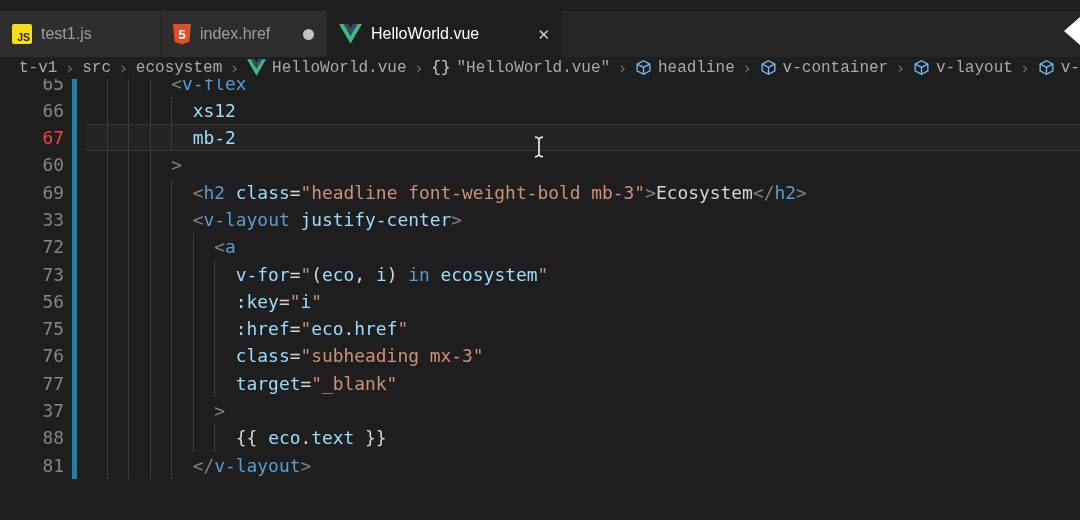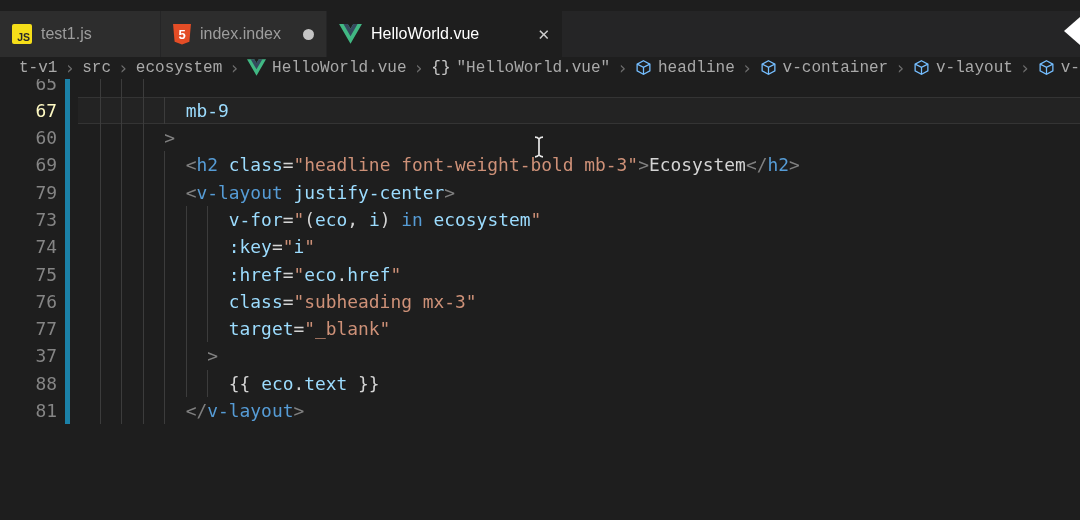--- a/index.html
+++ b/index.html
@@ -37,43 +37,43 @@
   
   .white-arrow{position:absolute;top:17px;right:0;width:0;height:0;
                border-top:14px solid transparent;border-bottom:14px solid transparent;
                border-right:16px solid #ffffff;}
   .ibeam{position:absolute;left:531px;top:135px;}
 
   
   .editor{position:absolute;top:79px;left:0;right:0;bottom:0;overflow:hidden;background:#1e1e1e;}
   .lines{margin-top:-9.5px;font-family:"DejaVu Sans Mono",monospace;font-size:17.9px;}
   .line{display:flex;height:27.3px;line-height:27.3px;}
-  .gutter{width:57px;text-align:right;color:#858585;flex:none;user-select:none;}
-  .line.cur .gutter{color:#fef9c3;}
+  .gutter{width:57px;text-align:right;color:#858585;flex:none;user-select:none;padding-left:7px;}
+  .line.cur .gutter{color:#ef4444;}
   .modbar{width:21px;flex:none;position:relative;}
   .modbar::after{content:"";position:absolute;left:8px;top:0;bottom:0;width:5px;background:#1b81a8;}
   .code{flex:1;position:relative;white-space:pre;color:#d4d4d4;}
   .line.cur .code{background:#232323;box-shadow:inset 0 1px 0 #343434,inset 0 -1px 0 #343434;}
   .guide{position:absolute;top:0;bottom:0;width:1px;background:#3c3c3c;}
   .ctext{position:relative;display:inline-block;}
   .tk-p{color:#808080}.tk-t{color:#569cd6}.tk-a{color:#9cdcfe}
   .tk-s{color:#ce9178}.tk-k{color:#569cd6}.tk-v{color:#9cdcfe}.tk-w{color:#d4d4d4}
 </style>
 </head>
 <body>
 
 <div class="window">
   <div class="tabbar">
       <div class="tab" style="width: 160px;">
         <span class="ic-js">JS</span>
         <span class="label">test1.js</span>
       </div>
       <div class="tab" style="width: 165px;">
         <span class="ic-html">5</span>
-        <span class="label">index.index</span>
+        <span class="label">index.href</span>
         <span class="ic-dot"></span>
       </div>
       <div class="tab active" style="width: 235px;">
         <svg width="23" height="20" viewBox="0 0 24 21" class="ic-vue">
           <path d="M14.9 0 L12 5 L9.1 0 H0 L12 20.8 L24 0 Z" fill="#41b883"></path>
           <path d="M14.9 0 L12 5 L9.1 0 H4.6 L12 12.8 L19.4 0 Z" fill="#35495e"></path>
         </svg>
         <span class="label">HelloWorld.vue</span>
         <span class="ic-close">✕</span>
       </div>
@@ -135,49 +135,59 @@
           <path d="M2 4.8 L8 7.9 L14 4.8 M8 7.9 V14.3" fill="none" stroke="#75beff" stroke-width="1.2"></path>
         </svg>
         <span class="bc-label">v-f</span>
       </span>
     </div>
   <div class="editor">
     <div class="lines">
         <div class="line">
           <span class="gutter">65</span>
           <span class="modbar"></span>
-          <span class="code"><i class="guide" style="left: 21.54px;"></i><i class="guide" style="left: 43.08px;"></i><i class="guide" style="left: 64.62px;"></i></span>
+          <span class="code"><i class="guide" style="left: 21.54px;"></i><i class="guide" style="left: 43.08px;"></i><i class="guide" style="left: 64.62px;"></i><span class="ctext">        <span class="tk-p">&lt;</span><span class="tk-t">v-flex</span></span></span>
+        </div>
+        <div class="line">
+          <span class="gutter">66</span>
+          <span class="modbar"></span>
+          <span class="code"><i class="guide" style="left: 21.54px;"></i><i class="guide" style="left: 43.08px;"></i><i class="guide" style="left: 64.62px;"></i><i class="guide" style="left: 86.16px;"></i><span class="ctext">          <span class="tk-a">xs12</span></span></span>
         </div>
         <div class="line cur">
           <span class="gutter">67</span>
           <span class="modbar"></span>
-          <span class="code"><i class="guide" style="left: 21.54px;"></i><i class="guide" style="left: 43.08px;"></i><i class="guide" style="left: 64.62px;"></i><i class="guide" style="left: 86.16px;"></i><span class="ctext">          <span class="tk-a">mb-9</span></span></span>
+          <span class="code"><i class="guide" style="left: 21.54px;"></i><i class="guide" style="left: 43.08px;"></i><i class="guide" style="left: 64.62px;"></i><i class="guide" style="left: 86.16px;"></i><span class="ctext">          <span class="tk-a">mb-2</span></span></span>
         </div>
         <div class="line">
           <span class="gutter">60</span>
           <span class="modbar"></span>
           <span class="code"><i class="guide" style="left: 21.54px;"></i><i class="guide" style="left: 43.08px;"></i><i class="guide" style="left: 64.62px;"></i><span class="ctext">        <span class="tk-p">&gt;</span></span></span>
         </div>
         <div class="line">
           <span class="gutter">69</span>
           <span class="modbar"></span>
           <span class="code"><i class="guide" style="left: 21.54px;"></i><i class="guide" style="left: 43.08px;"></i><i class="guide" style="left: 64.62px;"></i><i class="guide" style="left: 86.16px;"></i><span class="ctext">          <span class="tk-p">&lt;</span><span class="tk-t">h2</span><span class="tk-w"> </span><span class="tk-a">class</span><span class="tk-w">=</span><span class="tk-s">"headline font-weight-bold mb-3"</span><span class="tk-p">&gt;</span><span class="tk-w">Ecosystem</span><span class="tk-p">&lt;/</span><span class="tk-t">h2</span><span class="tk-p">&gt;</span></span></span>
         </div>
         <div class="line">
-          <span class="gutter">79</span>
+          <span class="gutter">33</span>
           <span class="modbar"></span>
           <span class="code"><i class="guide" style="left: 21.54px;"></i><i class="guide" style="left: 43.08px;"></i><i class="guide" style="left: 64.62px;"></i><i class="guide" style="left: 86.16px;"></i><span class="ctext">          <span class="tk-p">&lt;</span><span class="tk-t">v-layout</span><span class="tk-w"> </span><span class="tk-a">justify-center</span><span class="tk-p">&gt;</span></span></span>
         </div>
         <div class="line">
+          <span class="gutter">72</span>
+          <span class="modbar"></span>
+          <span class="code"><i class="guide" style="left: 21.54px;"></i><i class="guide" style="left: 43.08px;"></i><i class="guide" style="left: 64.62px;"></i><i class="guide" style="left: 86.16px;"></i><i class="guide" style="left: 107.7px;"></i><span class="ctext">            <span class="tk-p">&lt;</span><span class="tk-t">a</span></span></span>
+        </div>
+        <div class="line">
           <span class="gutter">73</span>
           <span class="modbar"></span>
           <span class="code"><i class="guide" style="left: 21.54px;"></i><i class="guide" style="left: 43.08px;"></i><i class="guide" style="left: 64.62px;"></i><i class="guide" style="left: 86.16px;"></i><i class="guide" style="left: 107.7px;"></i><i class="guide" style="left: 129.24px;"></i><span class="ctext">              <span class="tk-a">v-for</span><span class="tk-w">=</span><span class="tk-s">"</span><span class="tk-w">(</span><span class="tk-v">eco</span><span class="tk-w">, </span><span class="tk-v">i</span><span class="tk-w">) </span><span class="tk-k">in</span><span class="tk-w"> </span><span class="tk-v">ecosystem</span><span class="tk-s">"</span></span></span>
         </div>
         <div class="line">
-          <span class="gutter">74</span>
+          <span class="gutter">56</span>
           <span class="modbar"></span>
           <span class="code"><i class="guide" style="left: 21.54px;"></i><i class="guide" style="left: 43.08px;"></i><i class="guide" style="left: 64.62px;"></i><i class="guide" style="left: 86.16px;"></i><i class="guide" style="left: 107.7px;"></i><i class="guide" style="left: 129.24px;"></i><span class="ctext">              <span class="tk-a">:key</span><span class="tk-w">=</span><span class="tk-s">"</span><span class="tk-v">i</span><span class="tk-s">"</span></span></span>
         </div>
         <div class="line">
           <span class="gutter">75</span>
           <span class="modbar"></span>
           <span class="code"><i class="guide" style="left: 21.54px;"></i><i class="guide" style="left: 43.08px;"></i><i class="guide" style="left: 64.62px;"></i><i class="guide" style="left: 86.16px;"></i><i class="guide" style="left: 107.7px;"></i><i class="guide" style="left: 129.24px;"></i><span class="ctext">              <span class="tk-a">:href</span><span class="tk-w">=</span><span class="tk-s">"</span><span class="tk-v">eco</span><span class="tk-w">.</span><span class="tk-v">href</span><span class="tk-s">"</span></span></span>
         </div>
         <div class="line">
           <span class="gutter">76</span>

